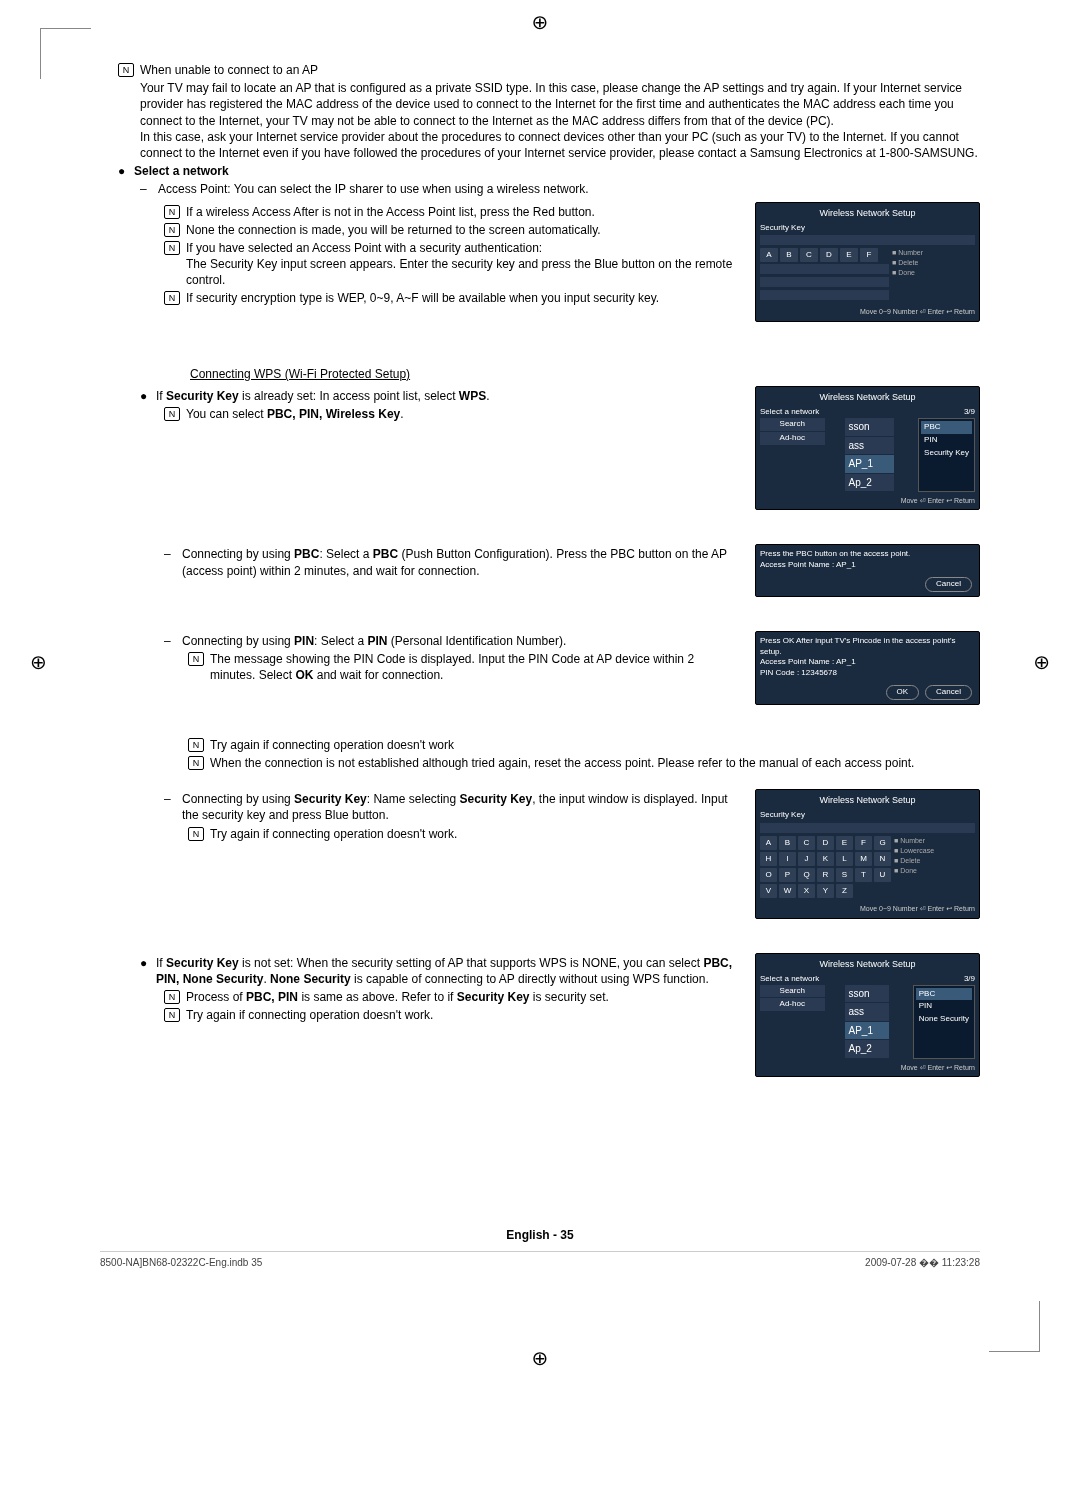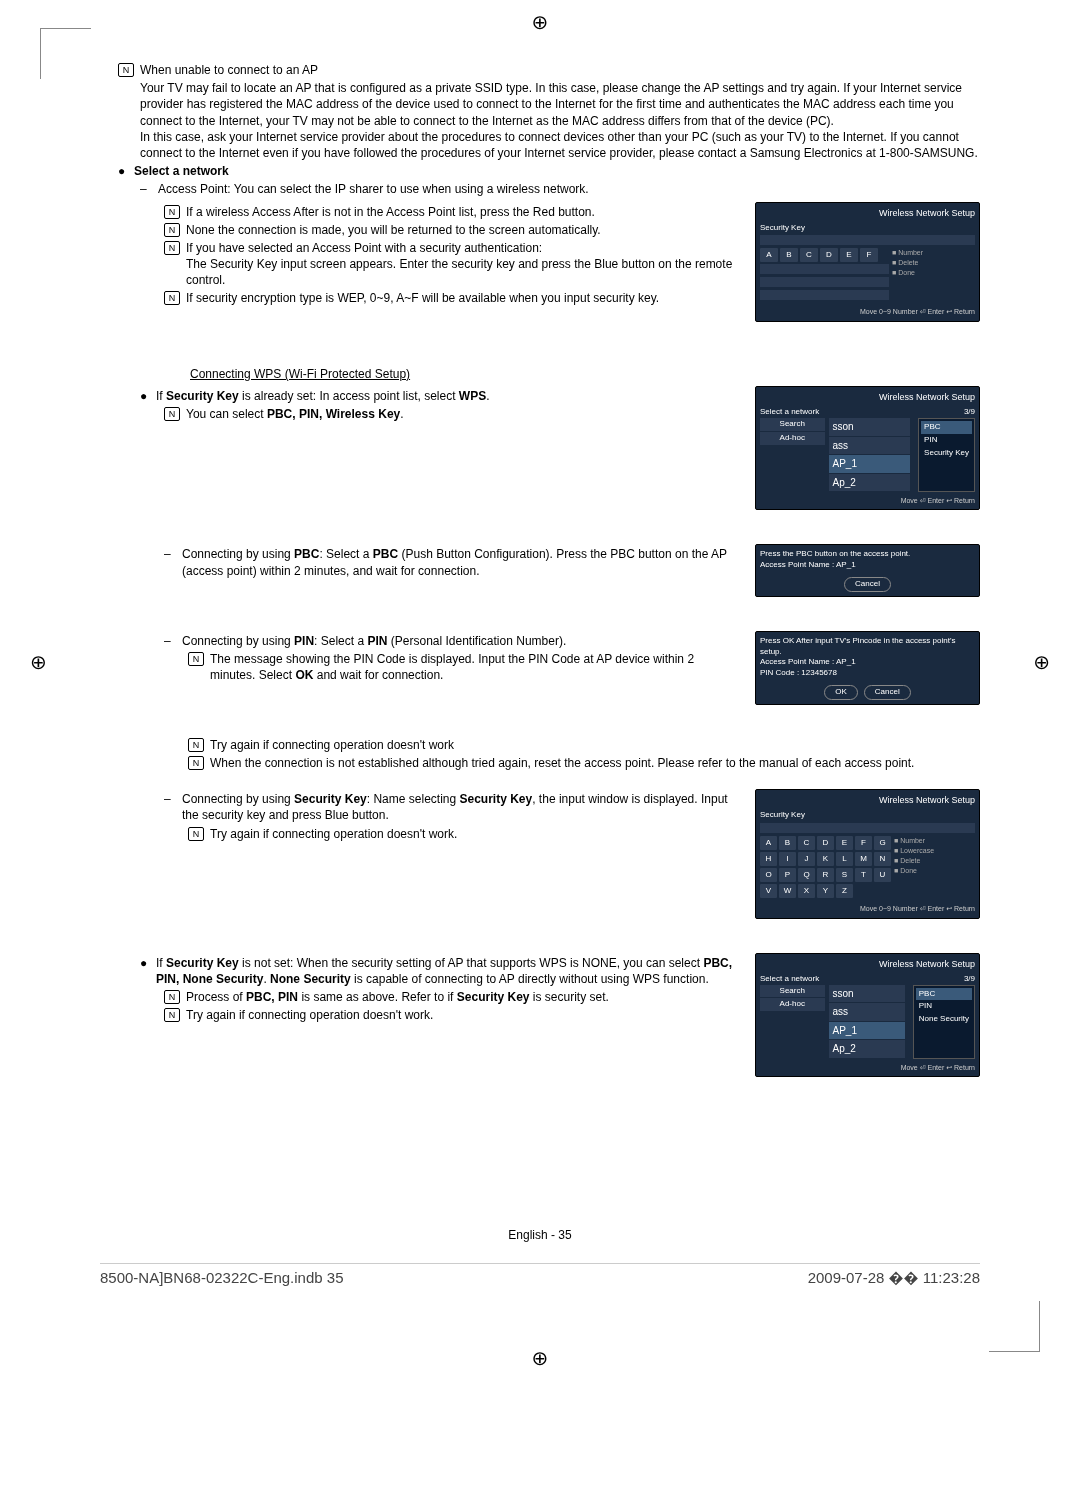--- a/index.html
+++ b/index.html
@@ -18,37 +18,37 @@
 .bullet-l4{margin:2px 0 2px 88px}
 .row{display:flex;align-items:flex-start}
 .row .txt{flex:1}
 .dot{display:inline-block;width:16px}
 .dash{display:inline-block;width:18px}
 .bold{font-weight:bold}
 .subhead{font-weight:normal;text-decoration:underline;margin:14px 0 4px 90px}
 .twocol{display:flex;gap:18px;align-items:flex-start;margin-top:4px}
 .leftcol{flex:1}
 .popup{width:225px;background:#1a2a3f;color:#fff;font-size:8px;border:1px solid #000;border-radius:2px;padding:4px;box-sizing:border-box;margin-bottom:30px}
-.popup-title{text-align:right;font-size:9px;margin-bottom:4px}
+.popup-title{text-align:center;font-size:9px;margin-bottom:4px}
 .popup-label{font-size:8px;margin-bottom:2px}
 .keygrid{display:flex;gap:2px;margin-bottom:2px}
 .key{background:#2f3f56;width:18px;height:14px;text-align:center;line-height:14px;font-size:8px;border-radius:1px}
 .popup-foot{text-align:right;font-size:7px;margin-top:4px;color:#ccc}
-.popup-side{display:flex;gap:4px}
+.popup-side{display:flex;gap:20px}
 .popup-list{font-size:10px}
 .popup-item{background:#2a3a52;padding:2px 4px;margin-bottom:1px}
 .popup-item.sel{background:#3a5a7a}
 .popup-btn{background:#2a3a52;padding:1px 4px;margin-bottom:1px;text-align:center}
 .popup-menu{background:#0a1a2f;border:1px solid #555;padding:2px;margin-left:4px;font-size:8px}
 .popup-menu div{padding:1px 3px}
 .popup-menu .sel{background:#3a5a7a}
-.popup-btns{text-align:center;margin-top:6px}
+.popup-btns{text-align:right;margin-top:6px}
 .popup-btns span{display:inline-block;border:1px solid #888;border-radius:8px;padding:1px 10px;font-size:8px;margin:0 3px}
-.footer-lang{text-align:center;font-weight:normal;margin-top:120px}
-.footer-bar{display:flex;justify-content:space-between;font-size:15px;color:#444;margin-top:20px;border-top:1px solid #ccc;padding-top:4px}
+.footer-lang{text-align:center;font-weight:bold;margin-top:120px}
+.footer-bar{display:flex;justify-content:space-between;font-size:10px;color:#444;margin-top:8px;border-top:1px solid #ccc;padding-top:4px}
 .keygrid7{display:flex;gap:2px;margin-bottom:2px}
 .keygrid7 .key{width:17px}
 .right-legend{font-size:7px;color:#aaa;line-height:1.4}
 .popup-flex{display:flex;gap:3px}
 .popup-left-70{flex:0 0 60%}
 .popup-right-30{flex:0 0 40%}
 .bodytxt{margin-left:40px}
 .input-line{background:#2a3a52;height:10px;margin-bottom:3px}
 </style>
 </head>

